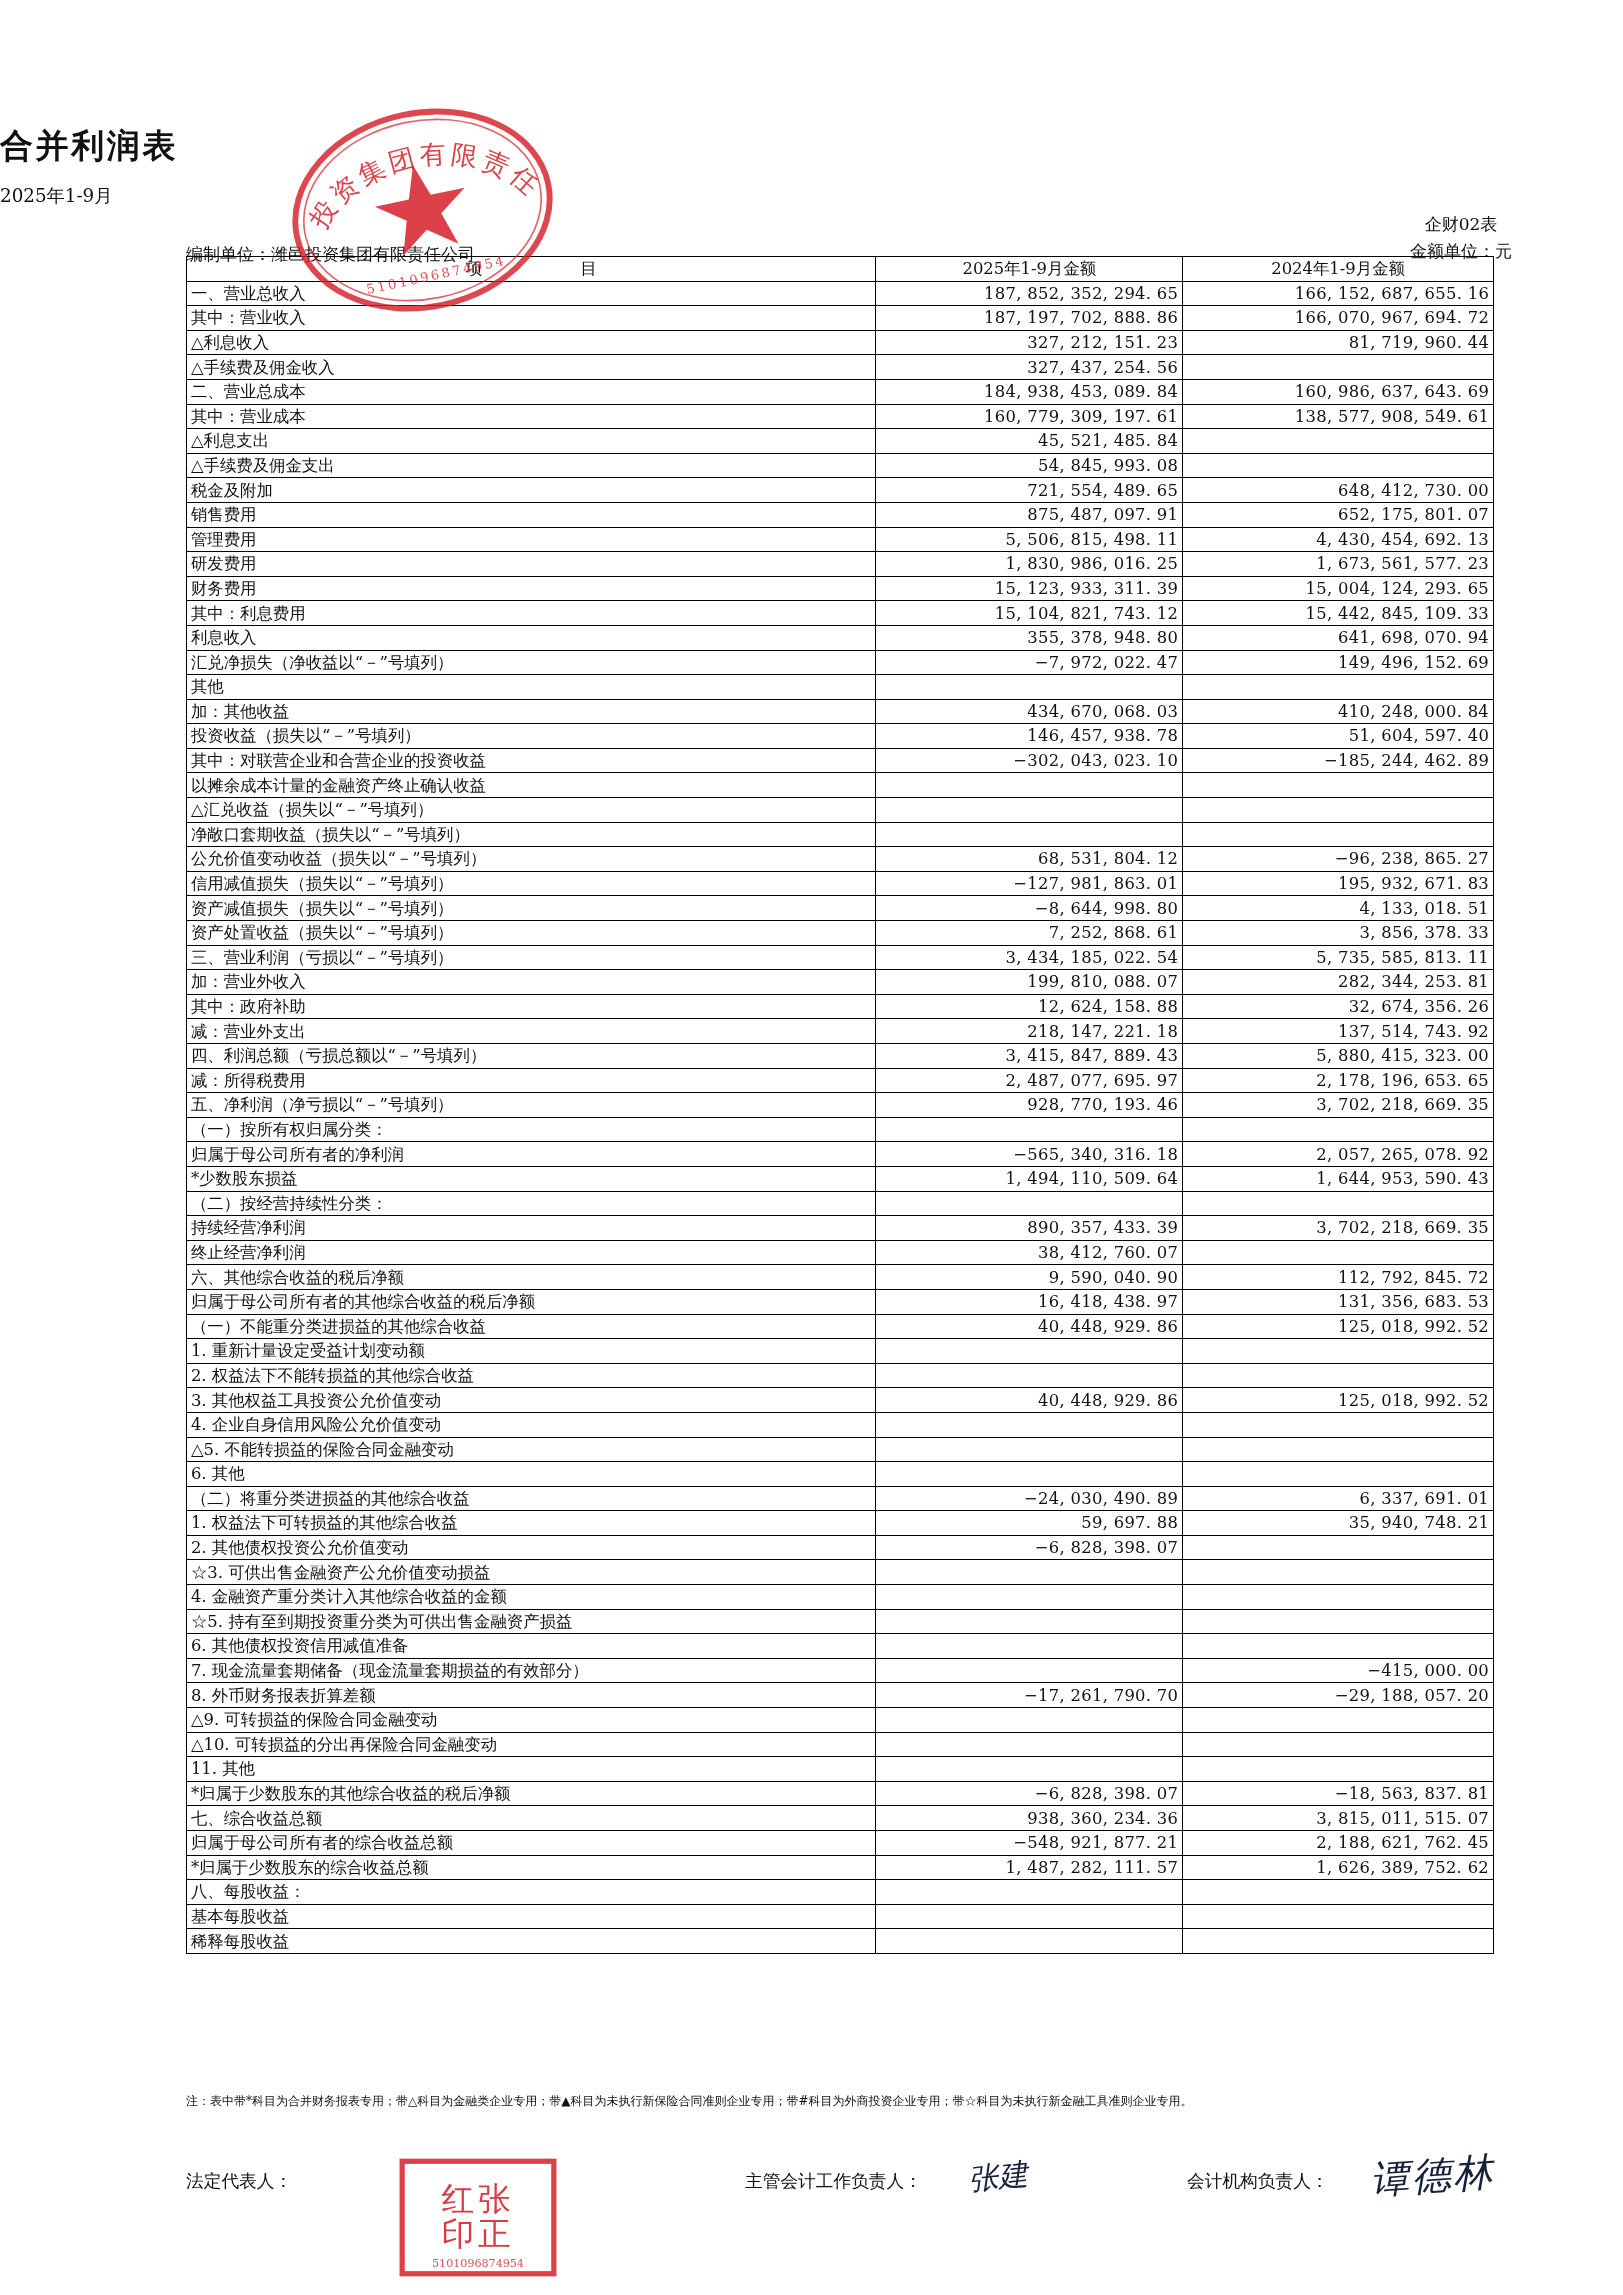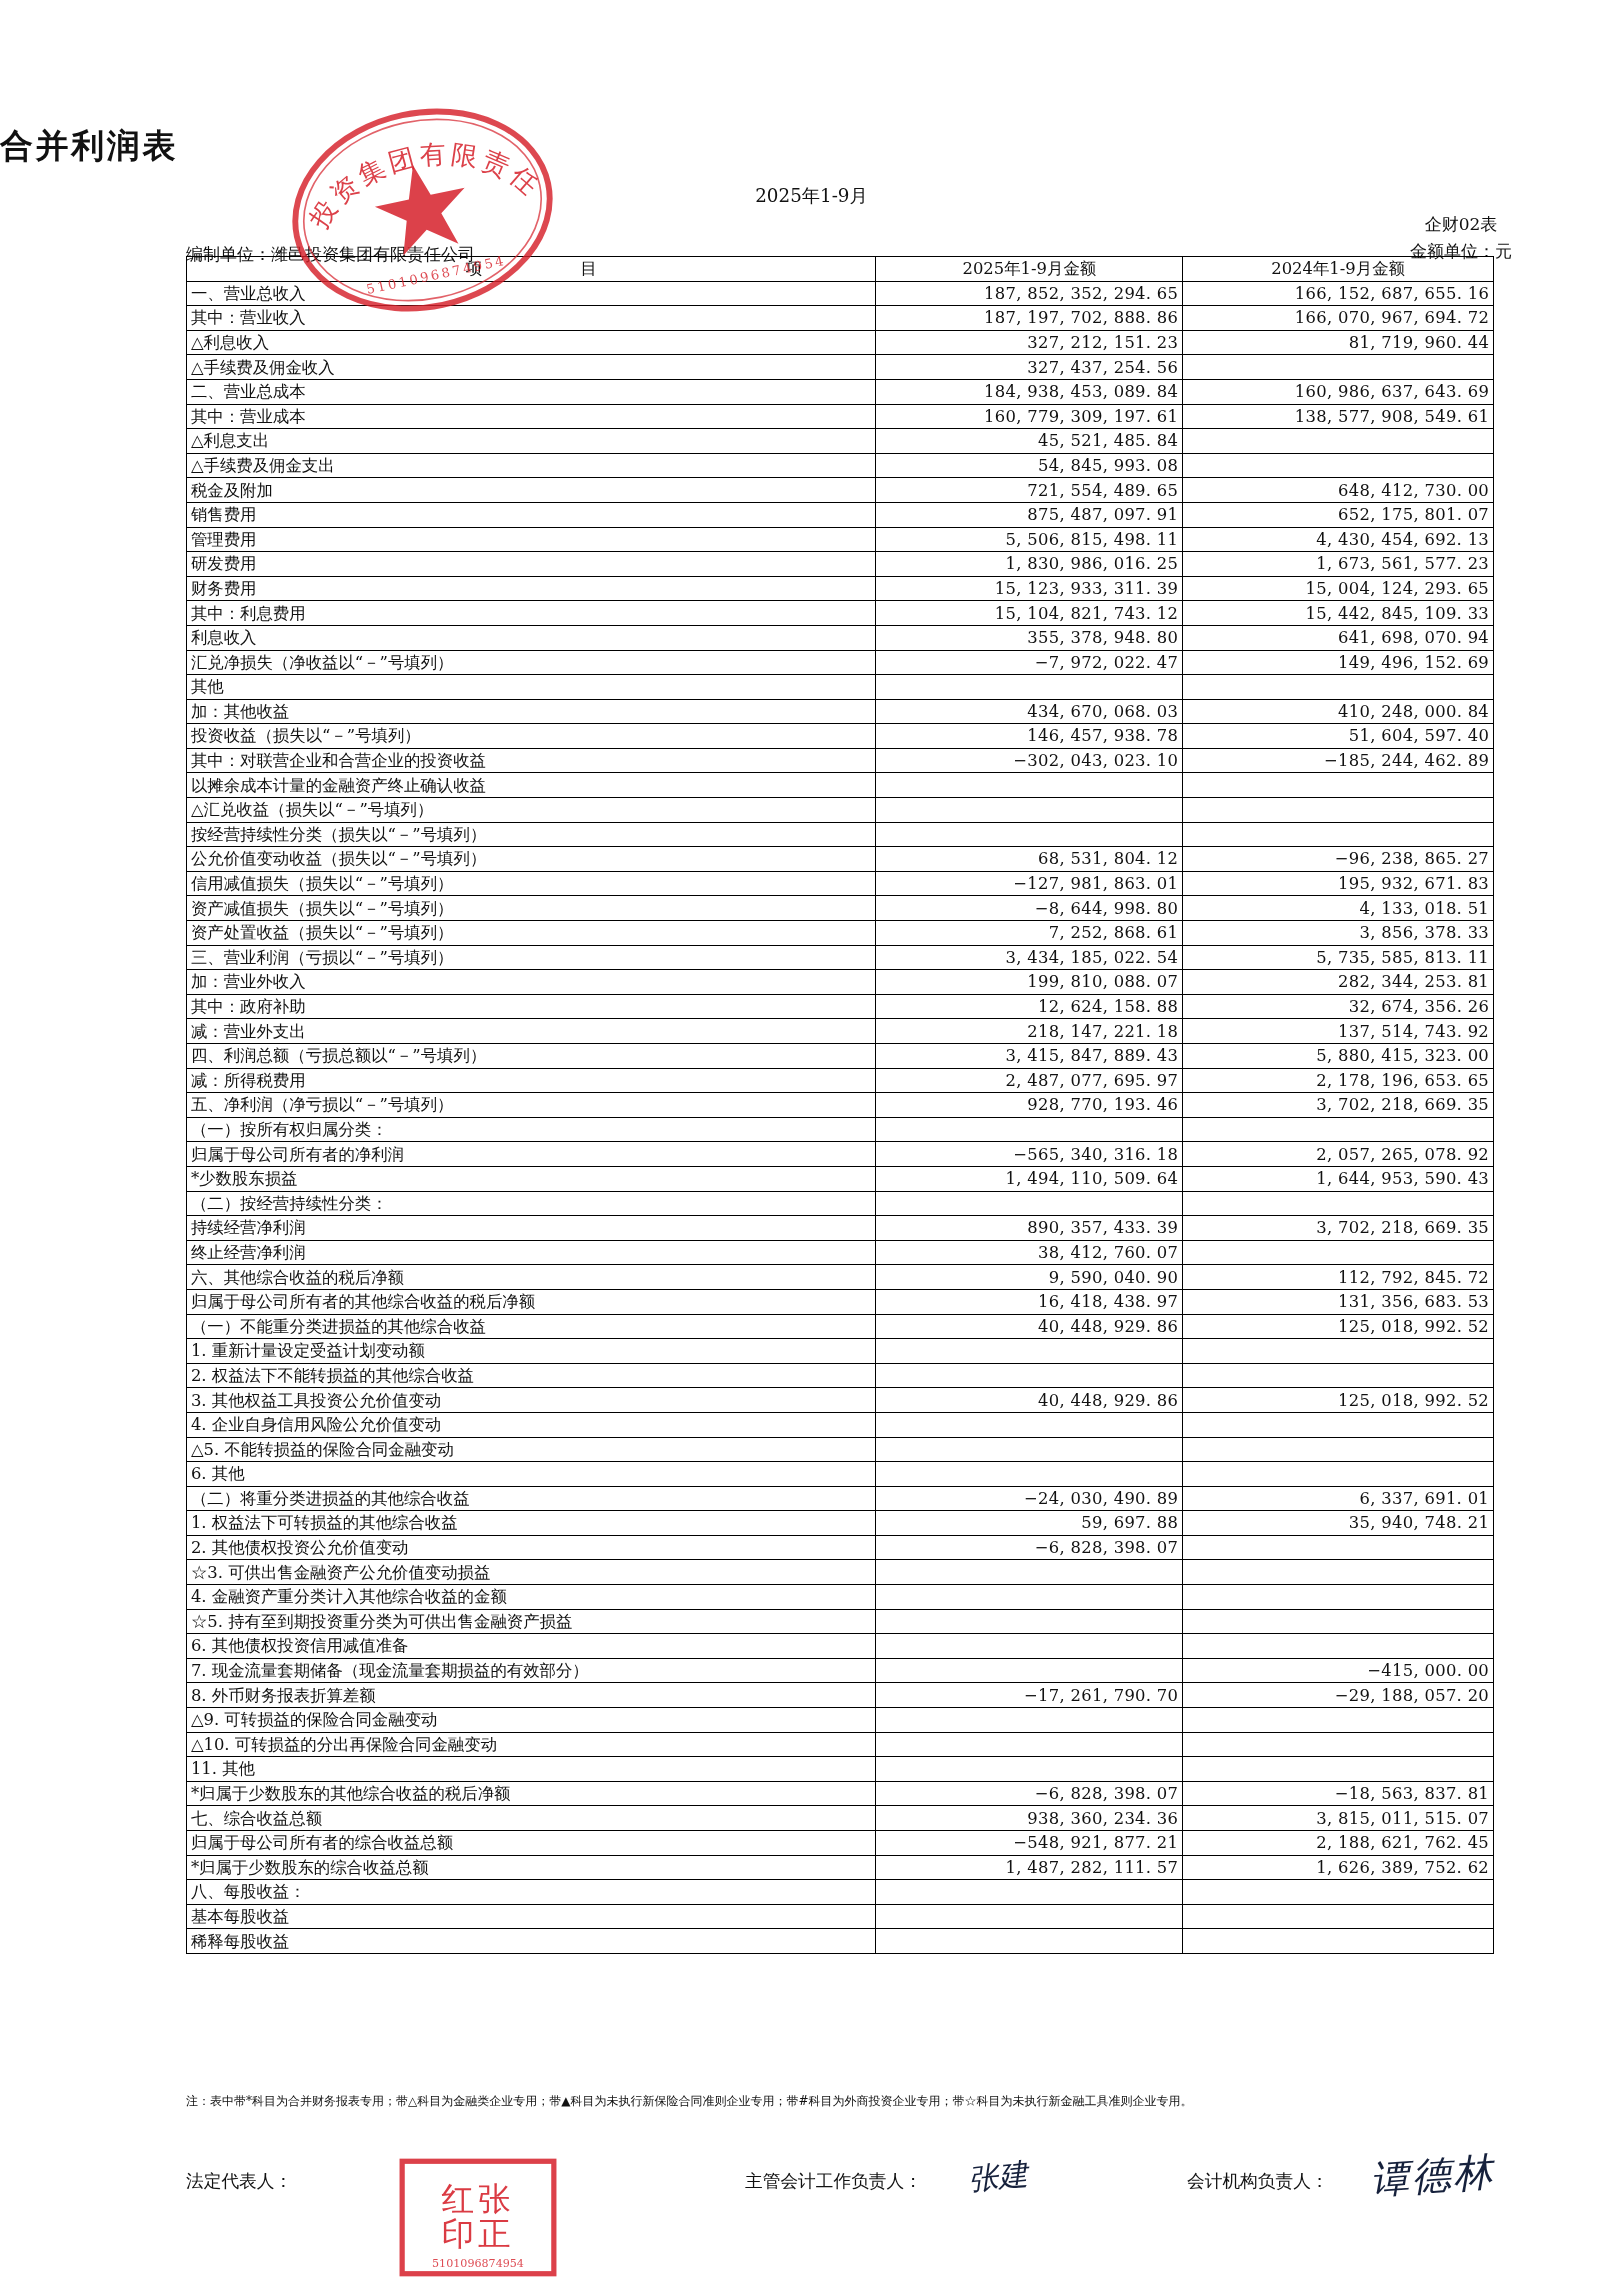--- a/index.html
+++ b/index.html
@@ -19,21 +19,20 @@
   
   .doc-title{
     text-align:left;
     font-size:33px;
     font-weight:bold;
     letter-spacing:2.6px;
     padding-top:124px;
     font-family:"DejaVu Serif","Liberation Serif",serif;
   }
   .doc-period{
-    text-align:center;
     font-size:18.3px;
     margin-top:14.4px;
     font-family:"DejaVu Serif","Liberation Serif",serif;
   }
   .meta-right{
     position:absolute;
     right:111px;
     top:211px;
     text-align:center;
     font-size:17px;
@@ -284,21 +283,21 @@
           <td class="item i3">以摊余成本计量的金融资产终止确认收益</td>
           <td class="num"></td>
           <td class="num"></td>
         </tr>
         <tr>
           <td class="item i2">△汇兑收益（损失以“－”号填列）</td>
           <td class="num"></td>
           <td class="num"></td>
         </tr>
         <tr>
-          <td class="item i2">按经营持续性分类（损失以“－”号填列）</td>
+          <td class="item i2">净敞口套期收益（损失以“－”号填列）</td>
           <td class="num"></td>
           <td class="num"></td>
         </tr>
         <tr>
           <td class="item i2">公允价值变动收益（损失以“－”号填列）</td>
           <td class="num">68, 531, 804. 12</td>
           <td class="num">−96, 238, 865. 27</td>
         </tr>
         <tr>
           <td class="item i2">信用减值损失（损失以“－”号填列）</td>

